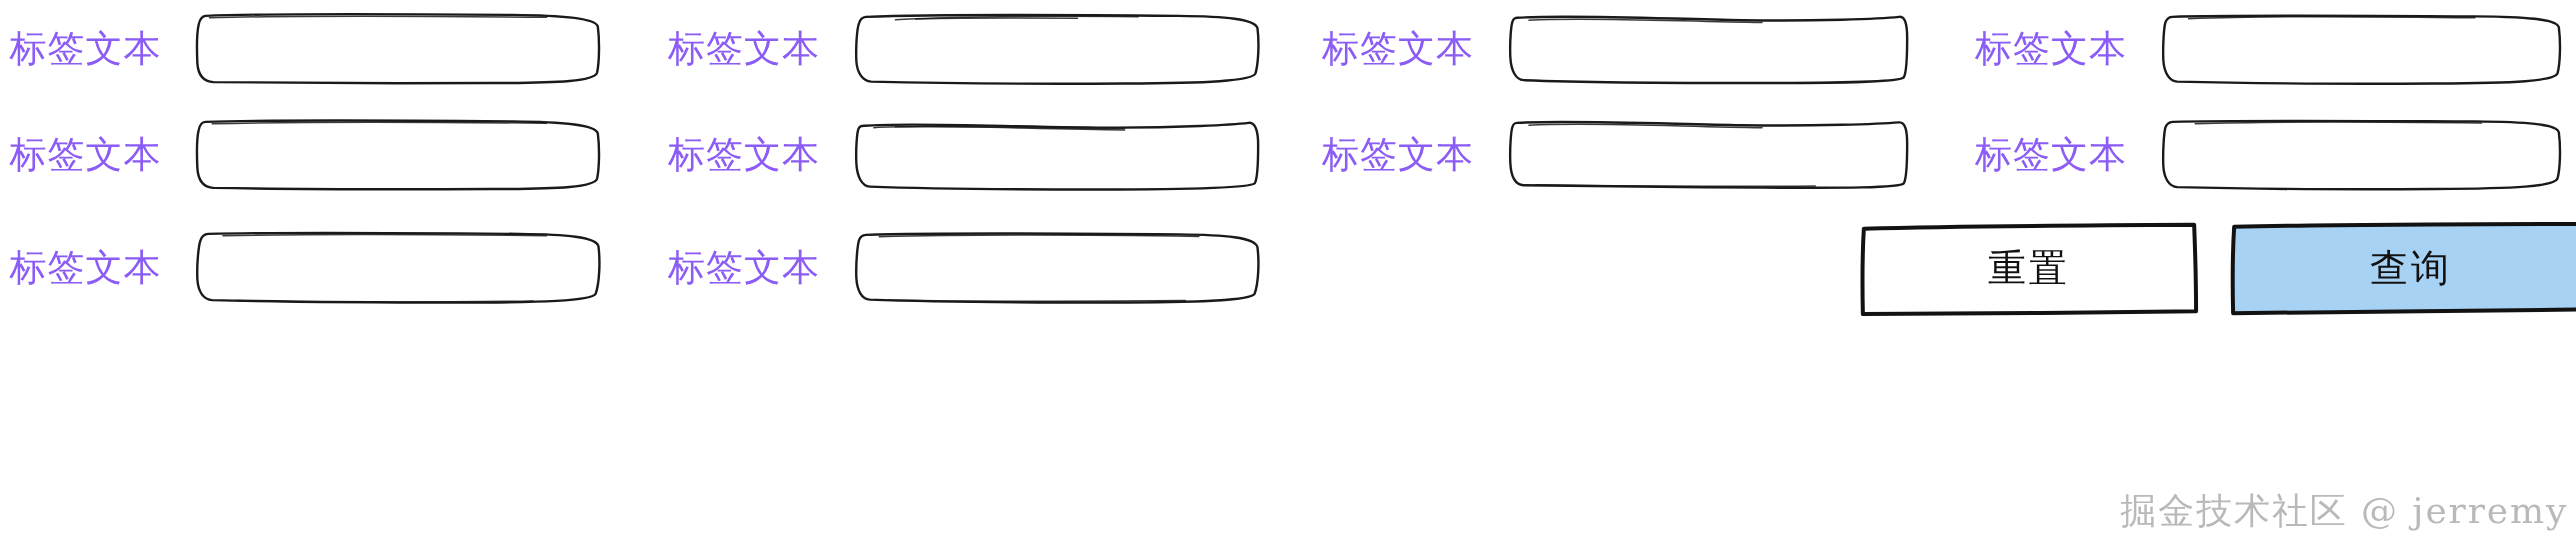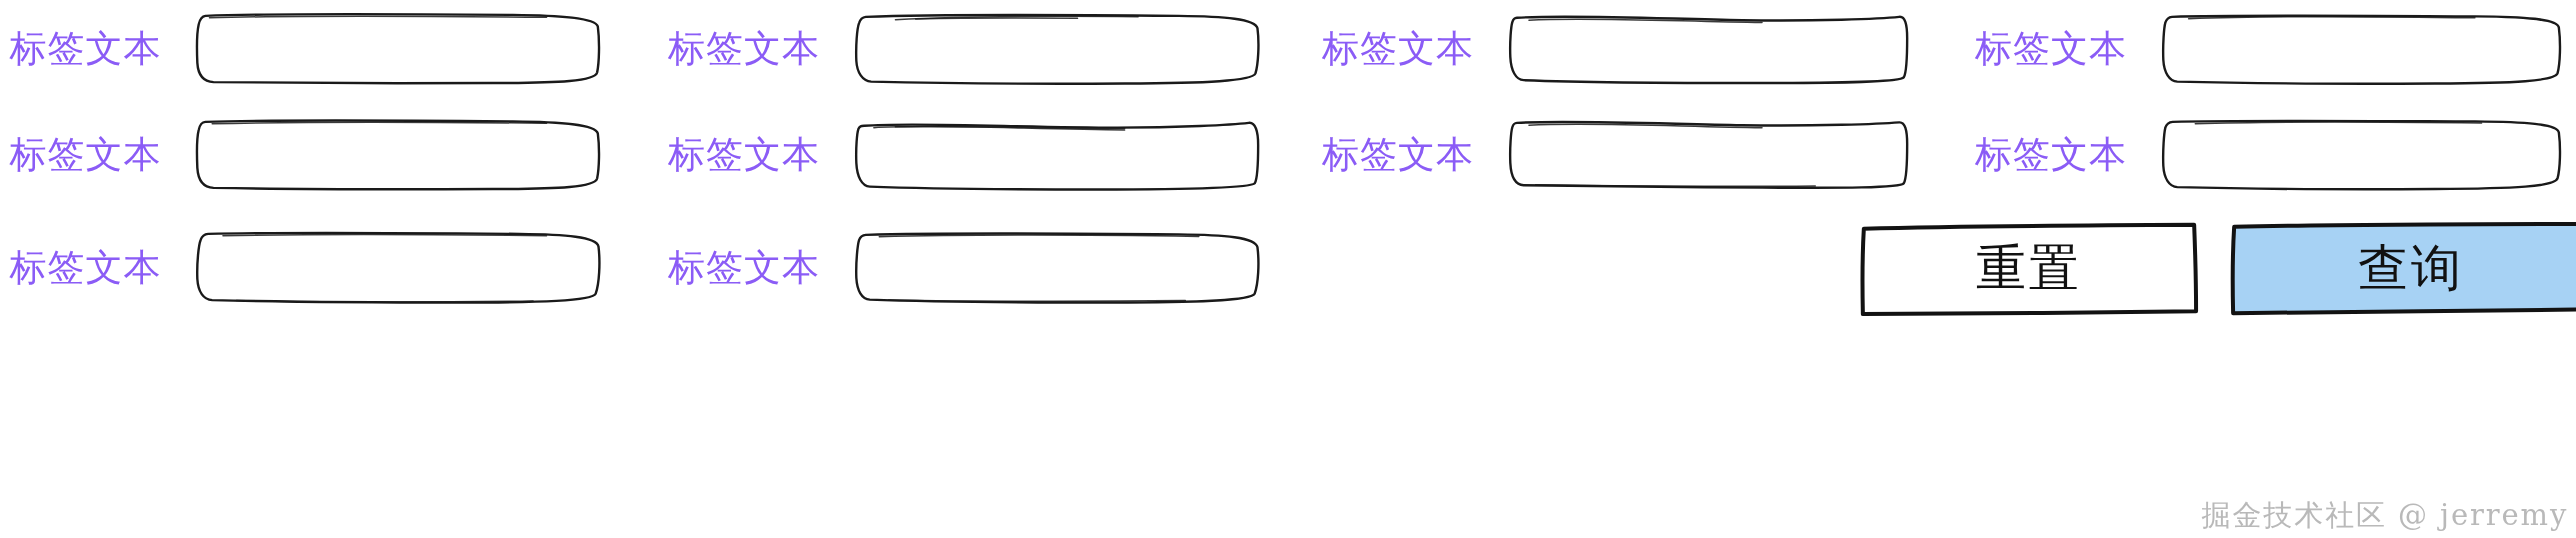--- a/index.html
+++ b/index.html
@@ -141,35 +141,35 @@
   }
   .btn-text {
     position: absolute;
     left: 0;
     top: 0;
     width: 100%;
     height: 100%;
     display: flex;
     align-items: center;
     justify-content: center;
-    font-size: 50px;
+    font-size: 38px;
     letter-spacing: 2.9px;
     color: #111111;
     font-family: "DejaVu Sans", "Liberation Sans", sans-serif;
     pointer-events: none;
   }
   #btn-reset  { left: 4.8px;   width: 338px; }
   #btn-query  { left: 375px; width: 362px; }
 
   
   #watermark {
     position: absolute;
     right: 7.7px;
     bottom: 1.9px;
-    font-size: 29px;
+    font-size: 36px;
     color: #b9b9b9;
     letter-spacing: 1.9px;
     white-space: nowrap;
     font-family: "DejaVu Serif", "Liberation Serif", serif;
     user-select: none;
     pointer-events: none;
   }
 </style>
 </head>
 <body>

